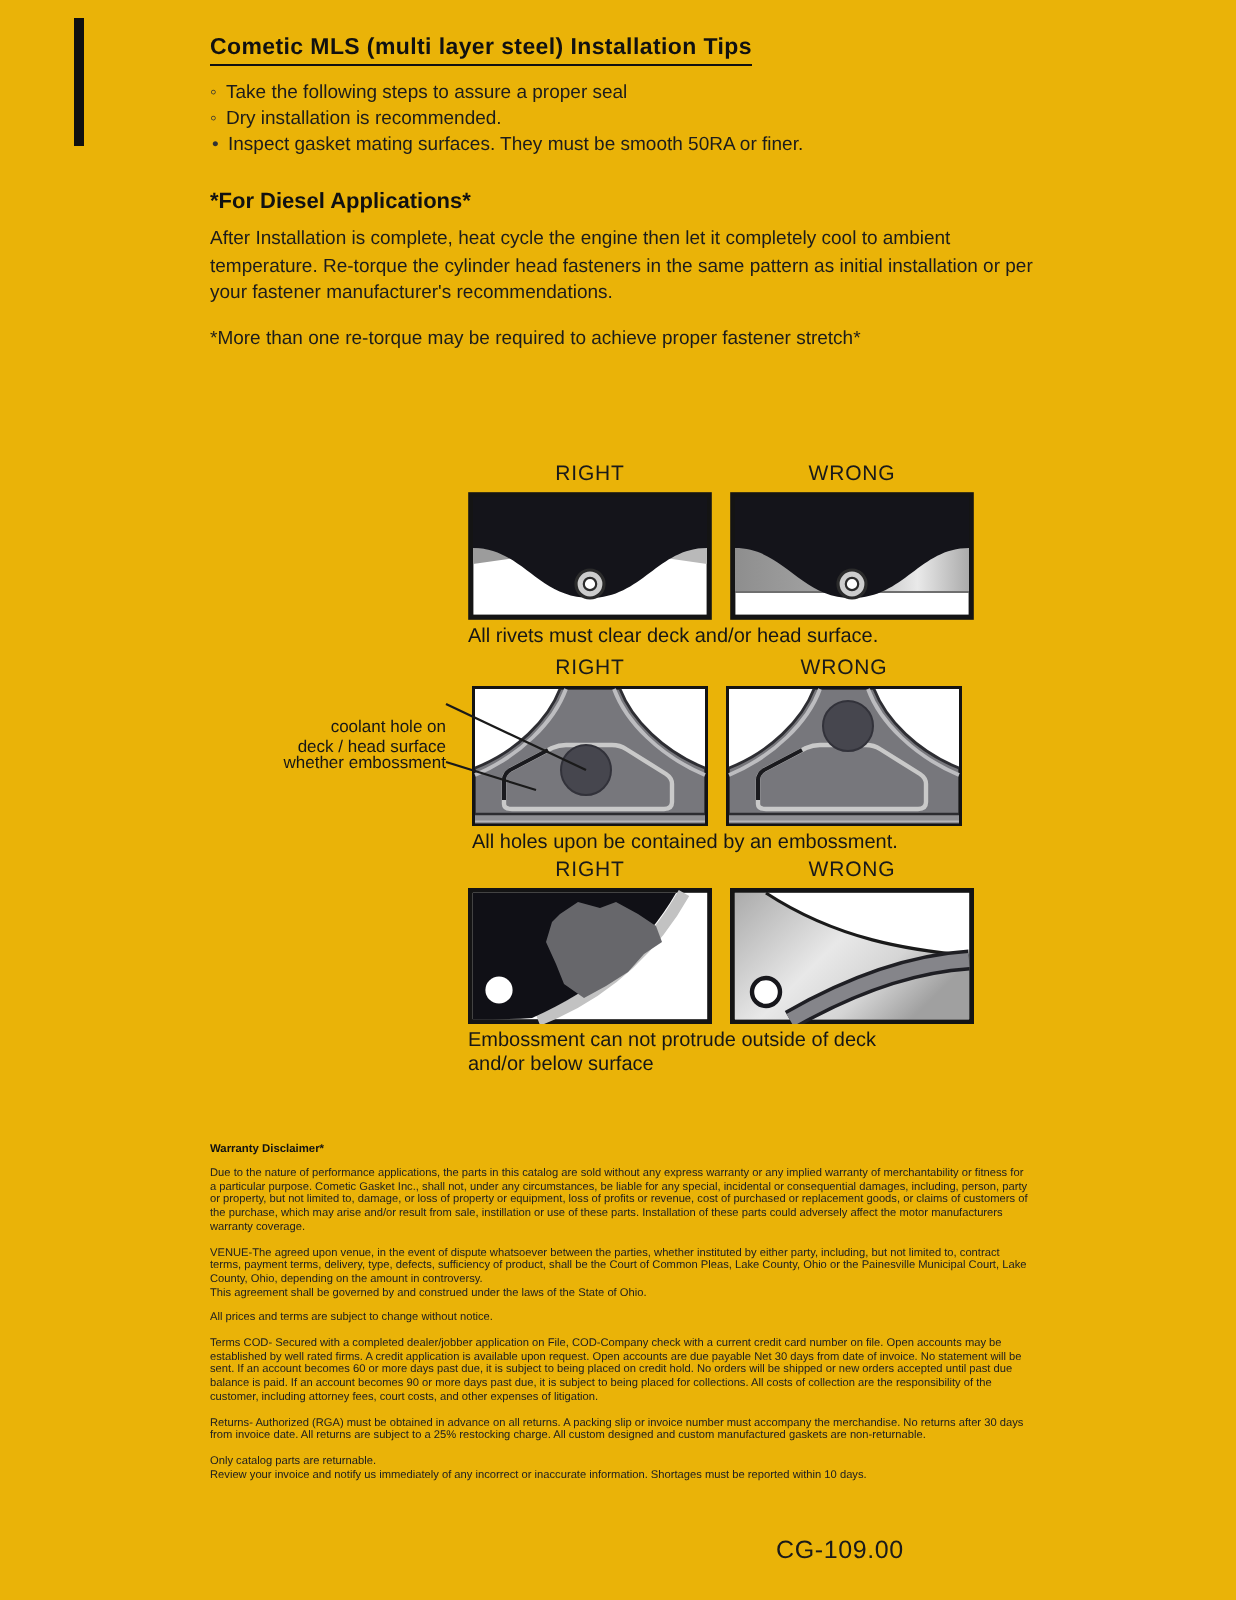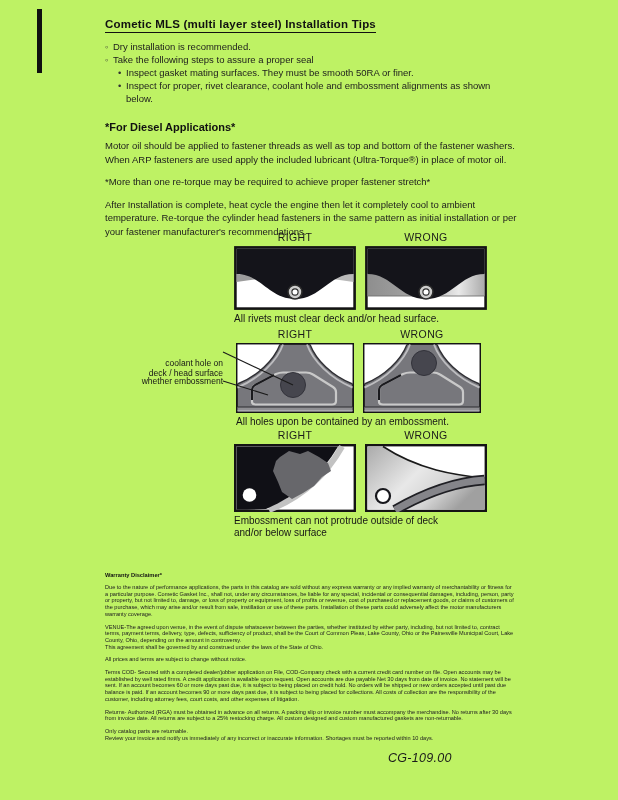--- a/index.html
+++ b/index.html
@@ -1,73 +1,71 @@
 <!DOCTYPE html>
 <html><head>
 <meta charset="utf-8">
 <style>
   html,body{margin:0;padding:0;background:#ffffff;}
   .page{
     position:relative;
     width:618px;height:800px;
-    background:#bef264;
+    background:#eab308;
     font-family:"Liberation Sans","DejaVu Sans",sans-serif;
     color:#1a1a1a;
     overflow:hidden;
   }
   .margin-mark{position:absolute;left:37px;top:9px;width:5px;height:64px;background:#101010;}
   .top-text{position:absolute;left:105px;top:14px;width:412px;}
   .doc-title{
     display:inline-block;font-size:11.5px;font-weight:bold;letter-spacing:.2px;
     border-bottom:1.6px solid #111;padding-bottom:2px;margin:0 0 7px 0;color:#111;
   }
   .blist{margin:0;padding:0;list-style:none;font-size:9.5px;line-height:13px;color:#1c1c1c;}
   .blist li{padding-left:8px;text-indent:-8px;}
-  .blist li.sub{margin-left:13px;}
+  .blist li.sub{margin-left:1px;}
   .bmark{display:inline-block;width:8px;text-indent:0;color:#333;}
   .section-head{font-size:11px;font-weight:bold;color:#111;margin:16px 0 6px 0;}
   .para{font-size:9.5px;line-height:13.5px;margin:0 0 9px 0;color:#1c1c1c;}
   .diagrams{position:absolute;left:234px;top:231px;width:260px;}
   .drow{position:relative;}
   .drow.r2{margin-top:3px;margin-left:2px;}
   .drow.r3{margin-top:2px;}
   .dlabels{display:flex;gap:9px;height:15px;}
   .dlabels span{display:block;text-align:center;font-size:10.5px;letter-spacing:.4px;color:#1a1a1a;}
   .w122{width:122px;} .w118{width:118px;}
   .dboxes{display:flex;gap:9px;}
   .dcaption{font-size:10px;color:#161616;margin-top:3px;line-height:11.5px;white-space:pre-line;}
   .ann{position:absolute;width:118px;left:-131px;text-align:right;font-size:8.5px;line-height:10px;color:#161616;white-space:pre-line;}
   .ann1{top:30px;} .ann2{top:48px;}
   .leader{position:absolute;left:-16px;top:20px;width:82px;height:56px;overflow:visible;}
   .warranty{position:absolute;left:105px;top:572px;width:409px;}
   .fine-head{font-size:5.7px;font-weight:bold;margin:0 0 6px 0;color:#111;}
   .fine{font-size:5.6px;line-height:6.7px;margin:0 0 6px 0;color:#202020;white-space:pre-line;}
-  .page-num{position:absolute;left:388px;top:751px;font-size:12.5px;color:#1a1a1a;letter-spacing:.3px;font-style:italic;}
+  .page-num{position:absolute;left:388px;top:768px;font-size:12.5px;color:#1a1a1a;letter-spacing:.3px;}
   svg{display:block;}
 </style>
 </head>
 <body>
 
 <div class="page">
 
   <div class="margin-mark"></div>
 
   <div class="top-text">
     <h1 class="doc-title">Cometic MLS (multi layer steel) Installation Tips</h1>
     <ul class="blist">
+      <li><span class="bmark">◦</span><span>Take the following steps to assure a proper seal</span></li>
       <li><span class="bmark">◦</span><span>Dry installation is recommended.</span></li>
-      <li><span class="bmark">◦</span><span>Take the following steps to assure a proper seal</span></li>
       <li class="sub"><span class="bmark">•</span><span>Inspect gasket mating surfaces.  They must be smooth 50RA or finer.</span></li>
-      <li class="sub"><span class="bmark">•</span><span>Inspect for proper, rivet clearance, coolant hole and embossment alignments as shown below.</span></li>
     </ul>
 
     <div class="section-head">*For Diesel Applications*</div>
-    <p class="para">Motor oil should be applied to fastener threads as well as top and bottom of the fastener washers. When ARP fasteners are used apply the included lubricant (Ultra-Torque®) in place of motor oil.</p>
+    <p class="para">After Installation is complete, heat cycle the engine then let it completely cool to ambient temperature. Re-torque the cylinder head fasteners in the same pattern as initial installation or per your fastener manufacturer's recommendations.</p>
     <p class="para">*More than one re-torque may be required to achieve proper fastener stretch*</p>
-    <p class="para">After Installation is complete, heat cycle the engine then let it completely cool to ambient temperature. Re-torque the cylinder head fasteners in the same pattern as initial installation or per your fastener manufacturer's recommendations.</p>
   </div>
 
   <div class="diagrams">
 
     <div class="drow">
       <div class="dlabels">
         <span class="w122">RIGHT</span>
         <span class="w122">WRONG</span>
       </div>
       <div class="dboxes">

